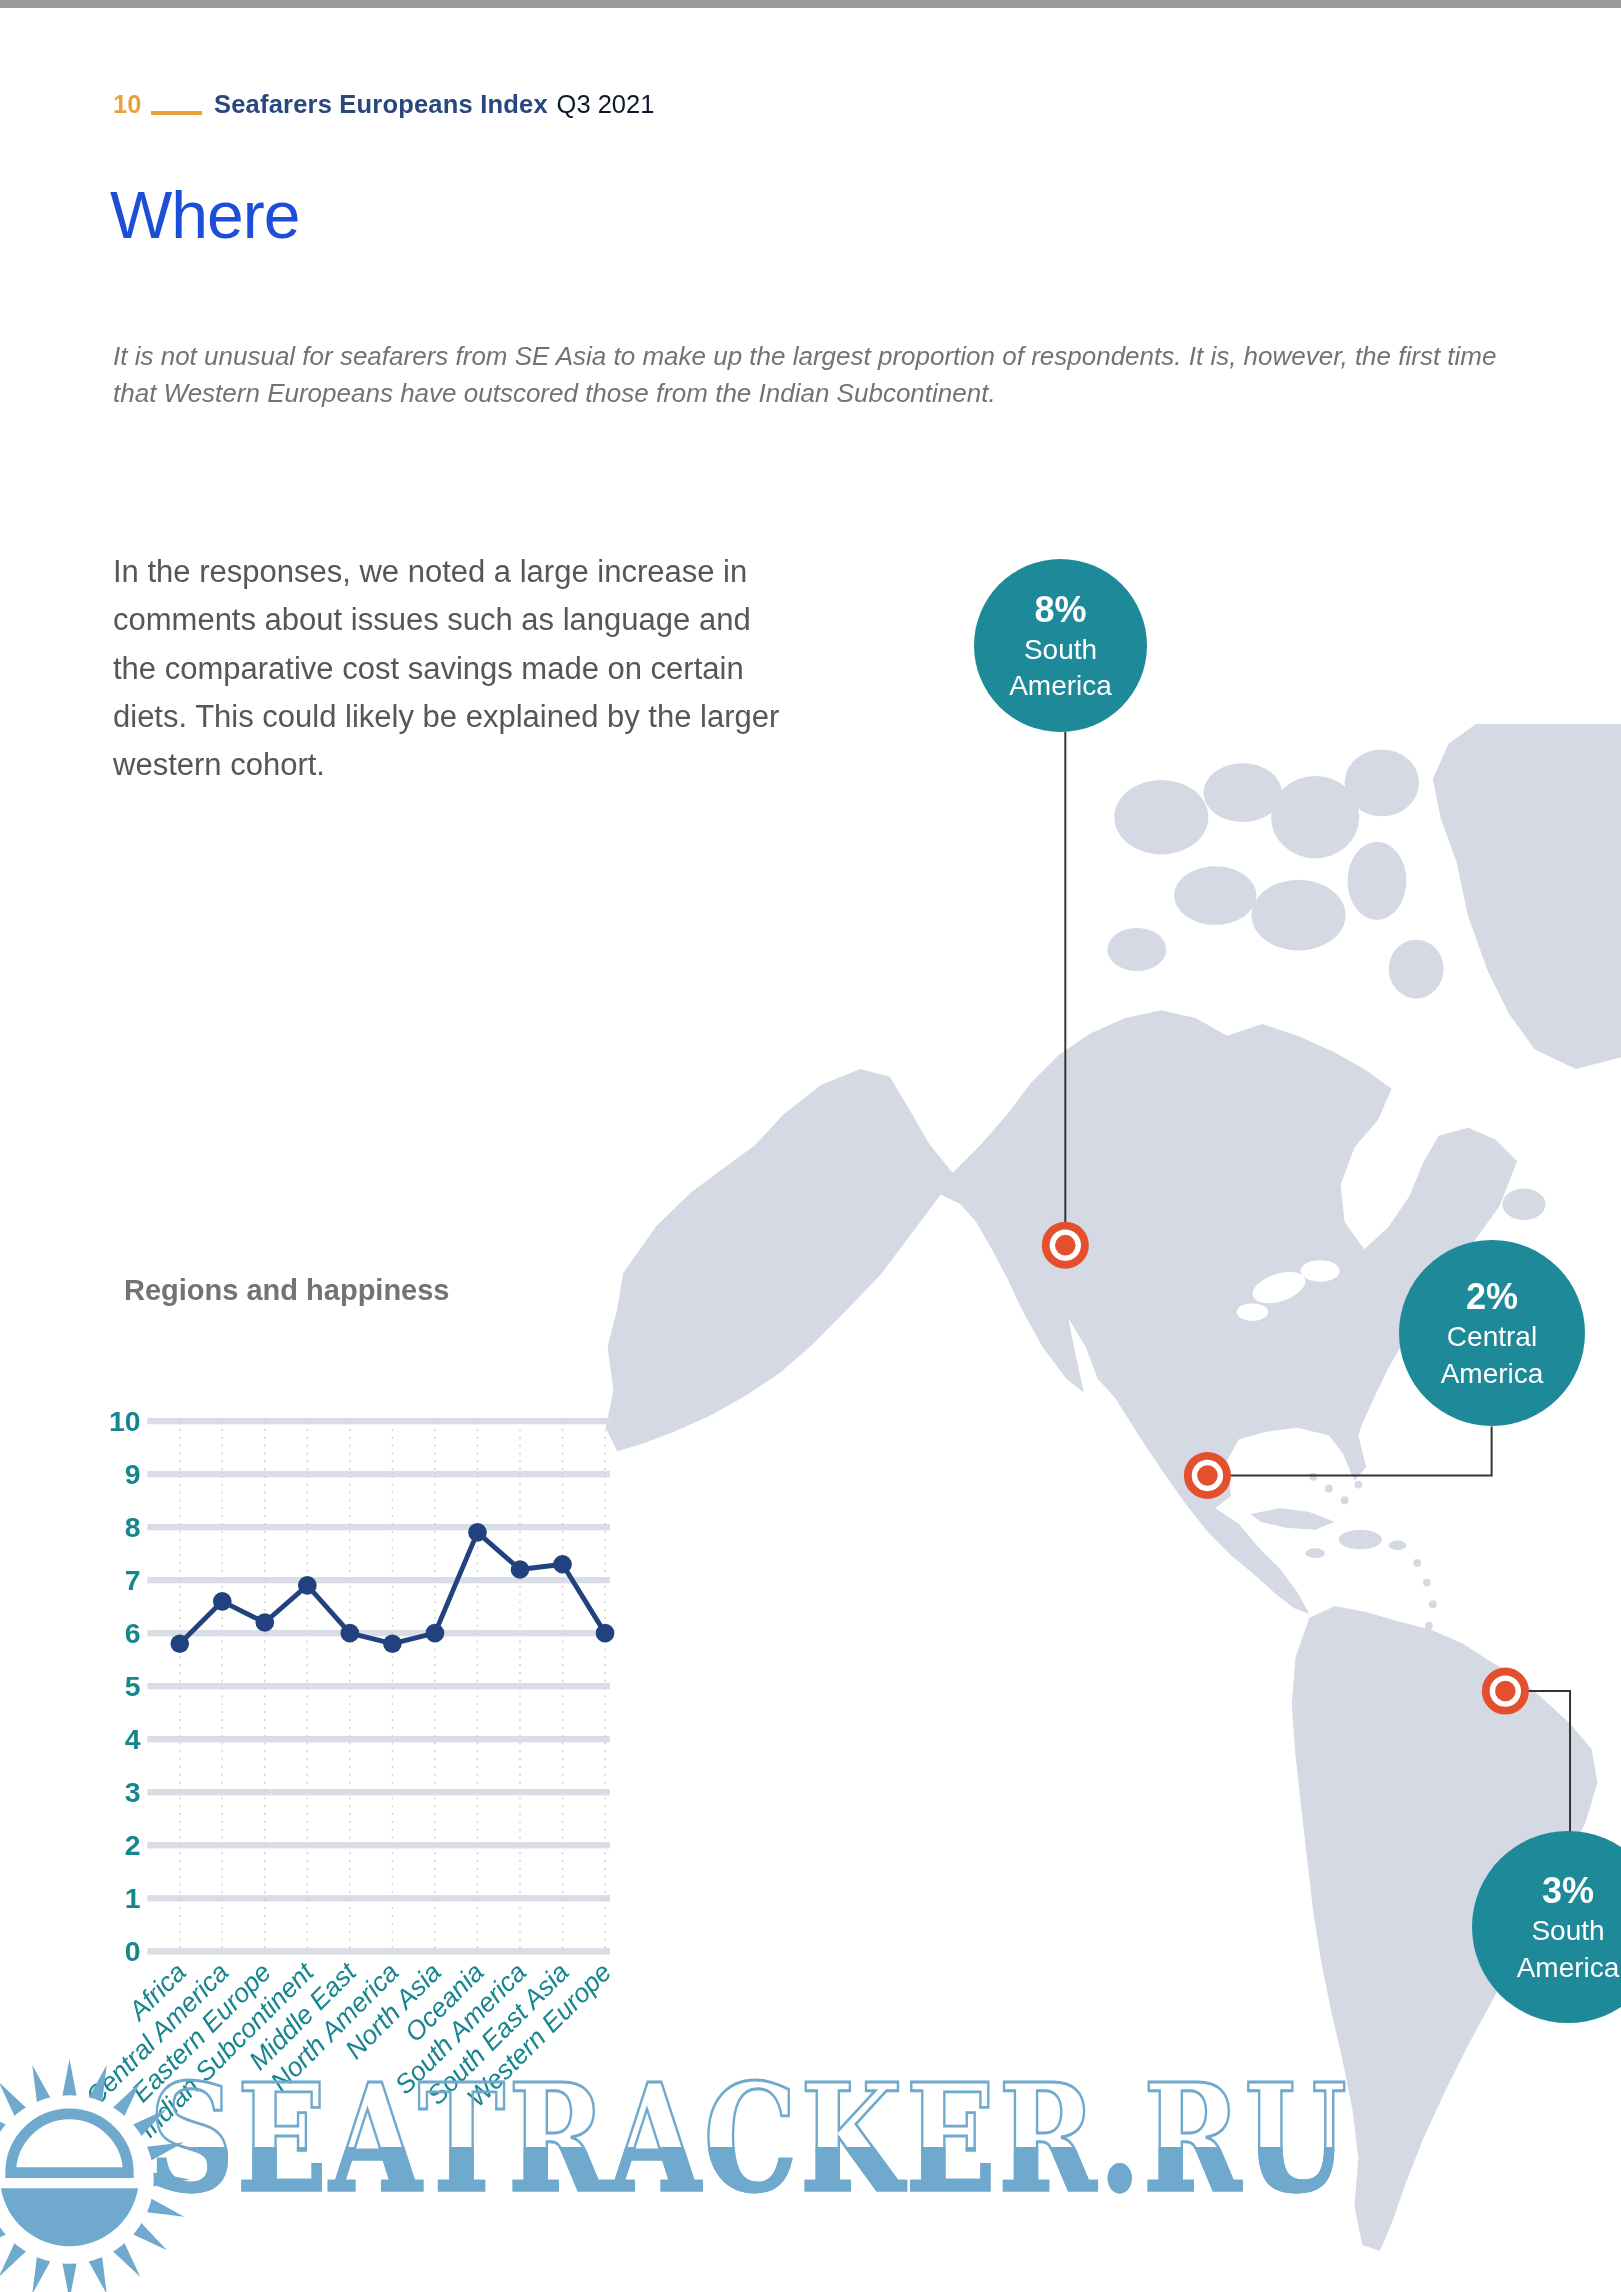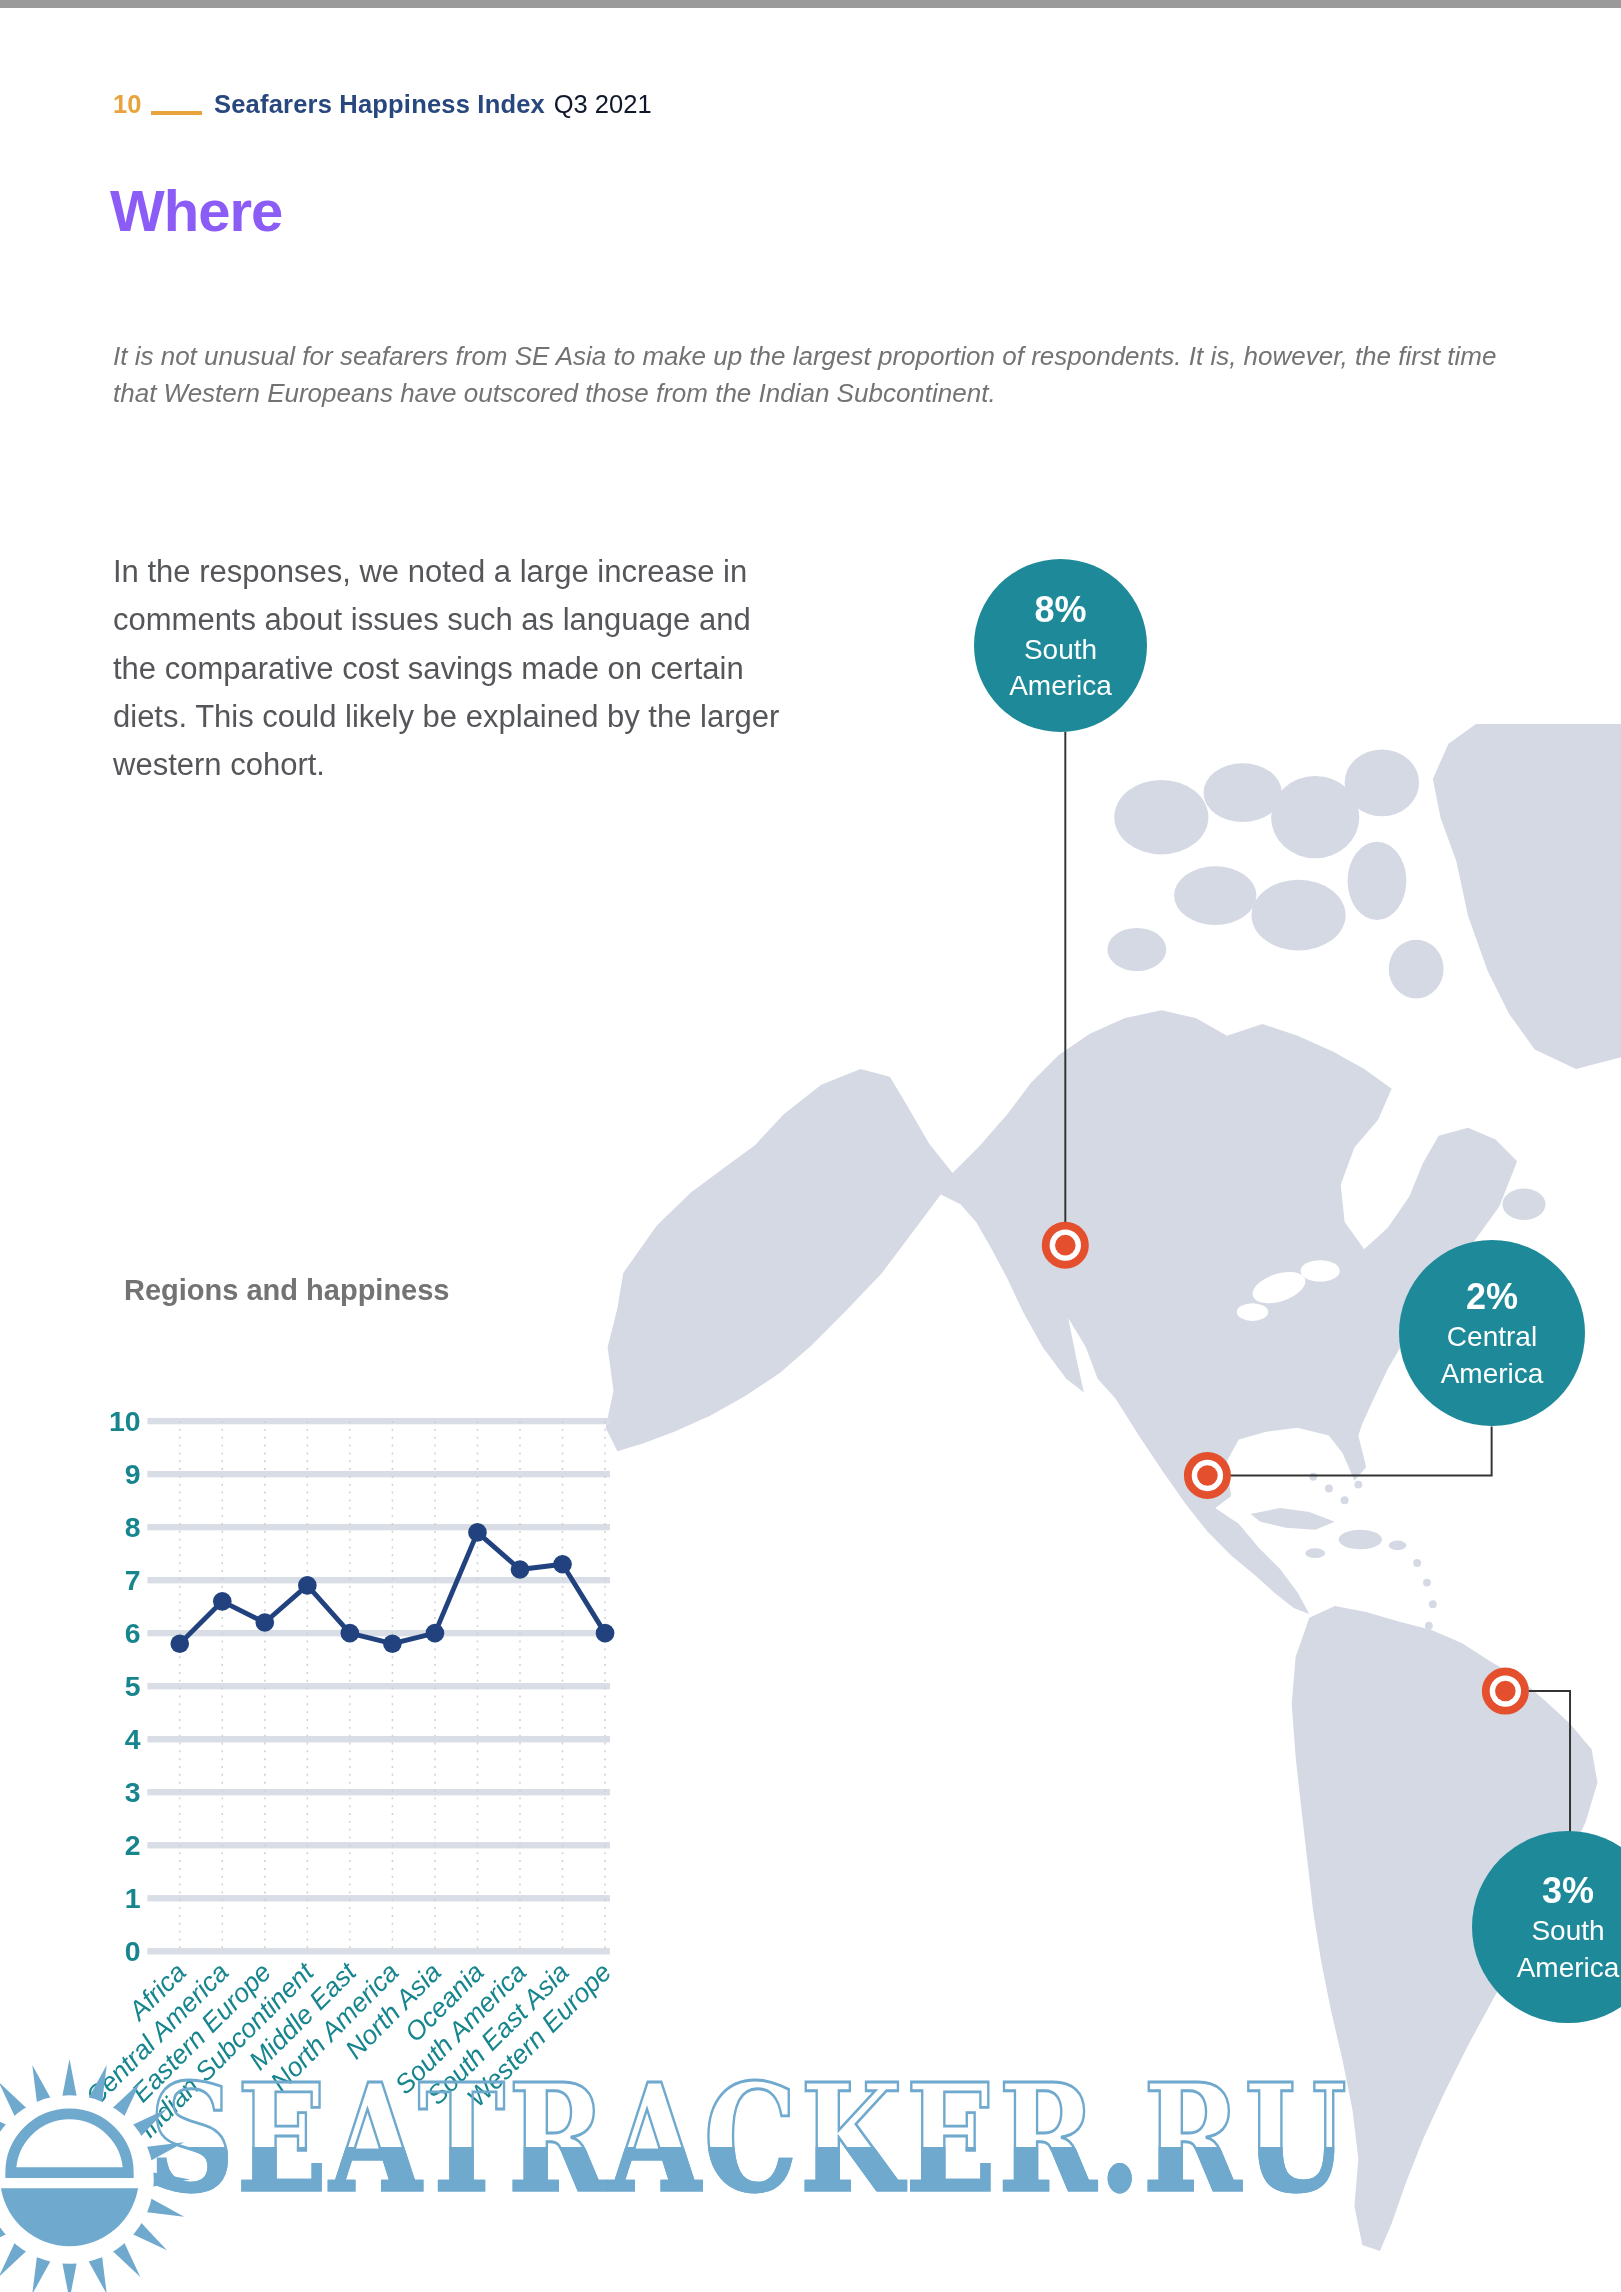--- a/index.html
+++ b/index.html
@@ -7,21 +7,21 @@
     position:relative;width:1621px;height:2293px;background:#ffffff;
     overflow:hidden;font-family:"Liberation Sans",sans-serif;margin:8px auto;
   }
   
   #hdr{position:absolute;left:113px;top:82px;display:flex;align-items:baseline;font-size:25.5px;}
   #hdr .pg{color:#E8A33D;font-weight:bold;}
   #hdr .dash{width:51px;height:3.9px;background:#E8A33D;margin:0 11.8px 3.9px 9.8px;align-self:flex-end;}
   #hdr .ttl{color:#27477E;font-weight:bold;letter-spacing:0.2px;}
   #hdr .per{color:#0f172a;margin-left:8.8px;font-weight:normal;}
   
-  #h1{position:absolute;left:110px;top:169px;font-size:58px;font-weight:bold;color:#8b5cf6;letter-spacing:-1px;}
+  #h1{position:absolute;left:110px;top:169px;font-size:66px;font-weight:normal;color:#1d4ed8;letter-spacing:-1px;}
   #intro{position:absolute;left:113px;top:330px;width:1423px;font-size:26px;line-height:1.43;color:#737373;font-weight:500;font-style:italic;}
   #bodytext{position:absolute;left:113px;top:540px;width:681px;font-size:31px;line-height:1.56;color:#55565A;}
   
   #map-svg{position:absolute;left:588px;top:716px;z-index:1;}
   
   #chart-title{position:absolute;left:124px;top:1266px;font-size:29px;font-weight:bold;color:#737373;z-index:2;}
   #chart-svg{position:absolute;left:59px;top:1367px;z-index:2;}
   
   #overlay-svg{position:absolute;left:0;top:0;z-index:3;}
   
@@ -47,21 +47,21 @@
   #wm-sun{position:absolute;left:-51px;top:2px;}
 </style>
 </head>
 <body>
 
 <div id="page">
 
   <div id="hdr">
     <span class="pg">10</span>
     <span class="dash"></span>
-    <span class="ttl">Seafarers Happiness Index</span>
+    <span class="ttl">Seafarers Europeans Index</span>
     <span class="per">Q3 2021</span>
   </div>
 
   <div id="h1">Where</div>
   <div id="intro">It is not unusual for seafarers from SE Asia to make up the largest proportion of respondents. It is, however, the first time that Western Europeans have outscored those from the Indian Subcontinent.</div>
   <div id="bodytext">In the responses, we noted a large increase in comments about issues such as language and the comparative cost savings made on certain diets. This could likely be explained by the larger western cohort.</div>
 
   <svg id="map-svg" width="1033" height="1529" viewBox="0 0 1054 1560">
     <g fill="#D4D9E3" stroke="none">
 

